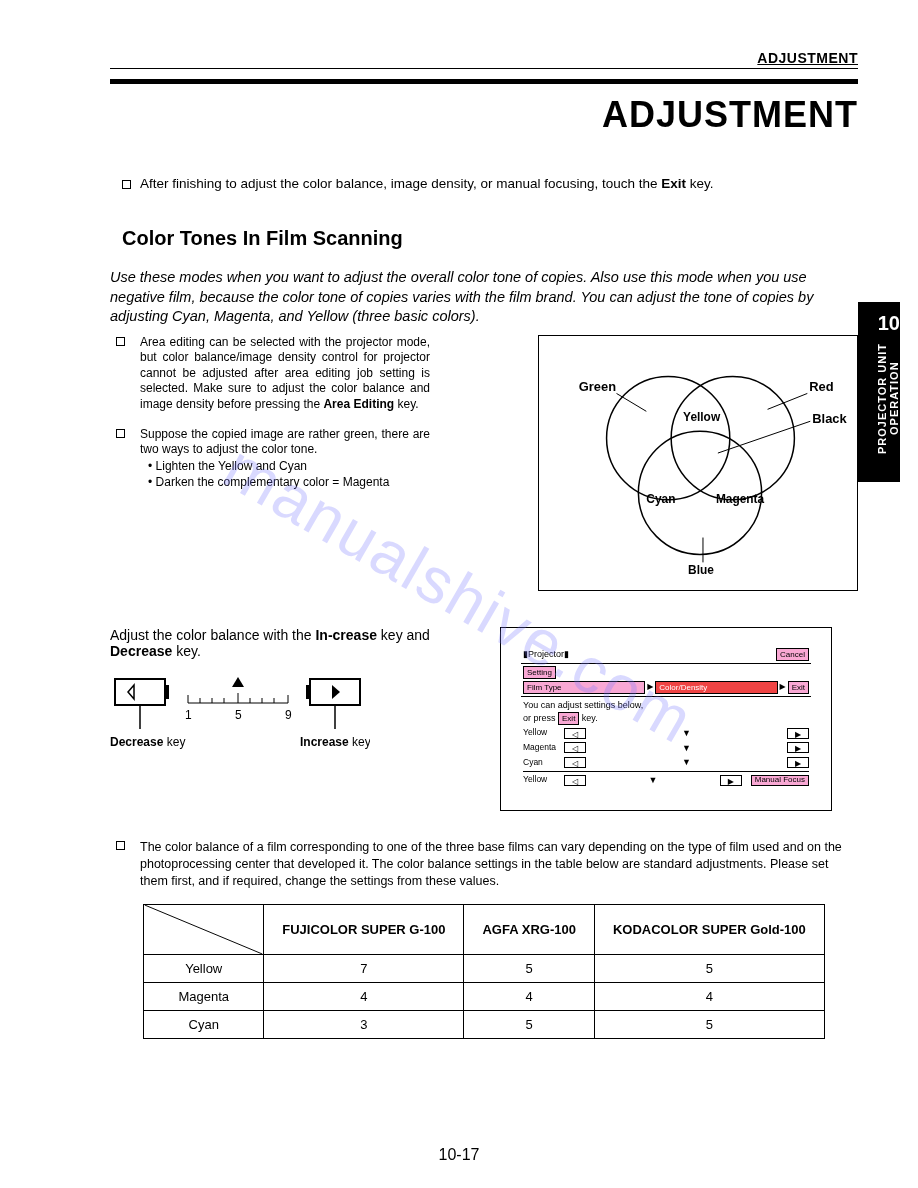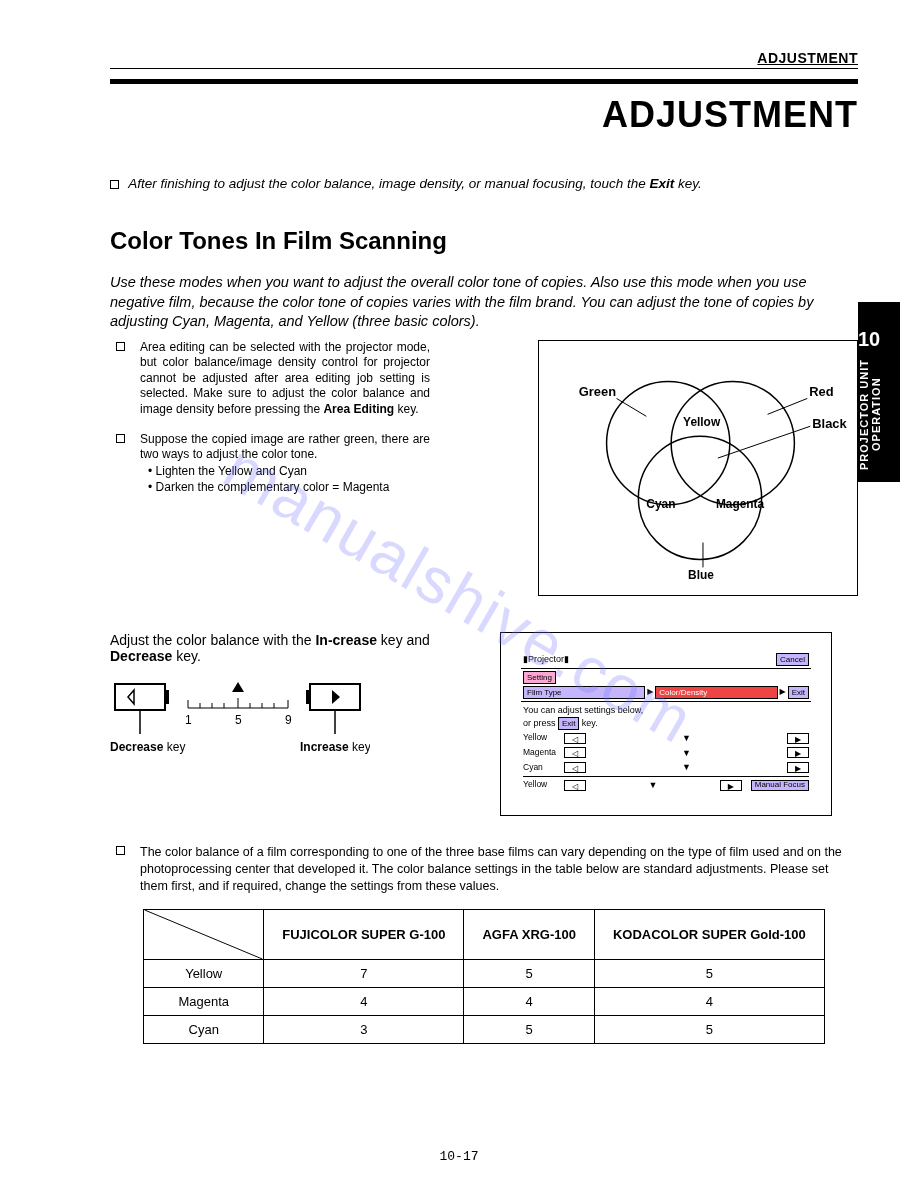--- a/index.html
+++ b/index.html
@@ -36,27 +36,27 @@
   .bullet-square {
     display: inline-block;
     width: 9px; height: 9px;
     border: 1.5px solid #000;
     background: #fff;
     margin-right: 6px;
     vertical-align: middle;
   }
   .intro-line {
     font-size: 13.5px;
-    margin: 8px 0 36px 0;
-    font-style: italic;
+    margin: 8px 0 36px 12px;
   }
   .section-heading {
-    font-size: 24px;
+    font-size: 20px;
     font-weight: 900;
     margin-bottom: 18px;
+    margin-left: 12px;
   }
   .body-para {
     font-size: 14.5px;
     line-height: 1.35;
     margin-bottom: 8px;
     font-style: italic;
   }
   .two-col {
     display: flex;
     gap: 28px;
@@ -95,23 +95,23 @@
     position: absolute;
     right: 18px;
     top: 302px;
     width: 42px;
     height: 180px;
     background: #000;
     color: #fff;
     font-weight: bold;
     display: flex;
     flex-direction: column;
-    align-items: flex-start;
+    align-items: flex-end;
     justify-content: flex-start;
-    padding-top: 26px;
+    padding-top: 10px;
   }
   .side-tab .num { font-size: 20px; margin-bottom: 8px; }
   .side-tab .vtext {
     writing-mode: vertical-rl;
     transform: rotate(180deg);
     font-size: 11px;
     letter-spacing: 1px;
     line-height: 1.1;
     text-align: center;
   }
@@ -137,21 +137,21 @@
     justify-content: space-between;
     border-bottom: 1px solid #000;
     padding: 0 2px 2px 2px;
     font-size: 9px;
   }
   .lcd-btn {
     border: 1px solid #000;
     padding: 0 3px;
     font-size: 8px;
     display: inline-block;
-    background: #c4b5fd;
+    background: #f9a8d4;
   }
   .lcd-row {
     display: flex;
     align-items: center;
     gap: 3px;
     margin: 2px 0;
   }
   .lcd-row .lbl { width: 38px; font-size: 8.5px; }
   .sm-box { border:1px solid #000; width:22px; height:11px; display:inline-block; text-align:center; font-size:8px; line-height:11px; }
   .big-note {
@@ -166,21 +166,21 @@
     margin: 10px auto 0 auto;
     font-size: 13px;
   }
   table.film th, table.film td {
     border: 1px solid #000;
     padding: 6px 18px;
     text-align: center;
   }
   table.film th.corner { position: relative; width: 120px; height: 50px; }
   table.film th.corner svg { position:absolute; top:0; left:0; width:100%; height:100%; }
-  .page-num { text-align:center; font-size:13px; position:absolute; bottom:24px; left:0; right:0;font-family:Liberation Mono, monospace; }
+  .page-num { text-align:center; font-size:16px; position:absolute; bottom:24px; left:0; right:0; }
   .watermark {
     position:absolute;
     left: 50%; top: 50%;
     transform: translate(-50%,-50%) rotate(30deg);
     font-size: 64px;
     color: rgba(120,120,255,0.28);
     font-weight: 400;
     letter-spacing: 2px;
     pointer-events: none;
     white-space: nowrap;

